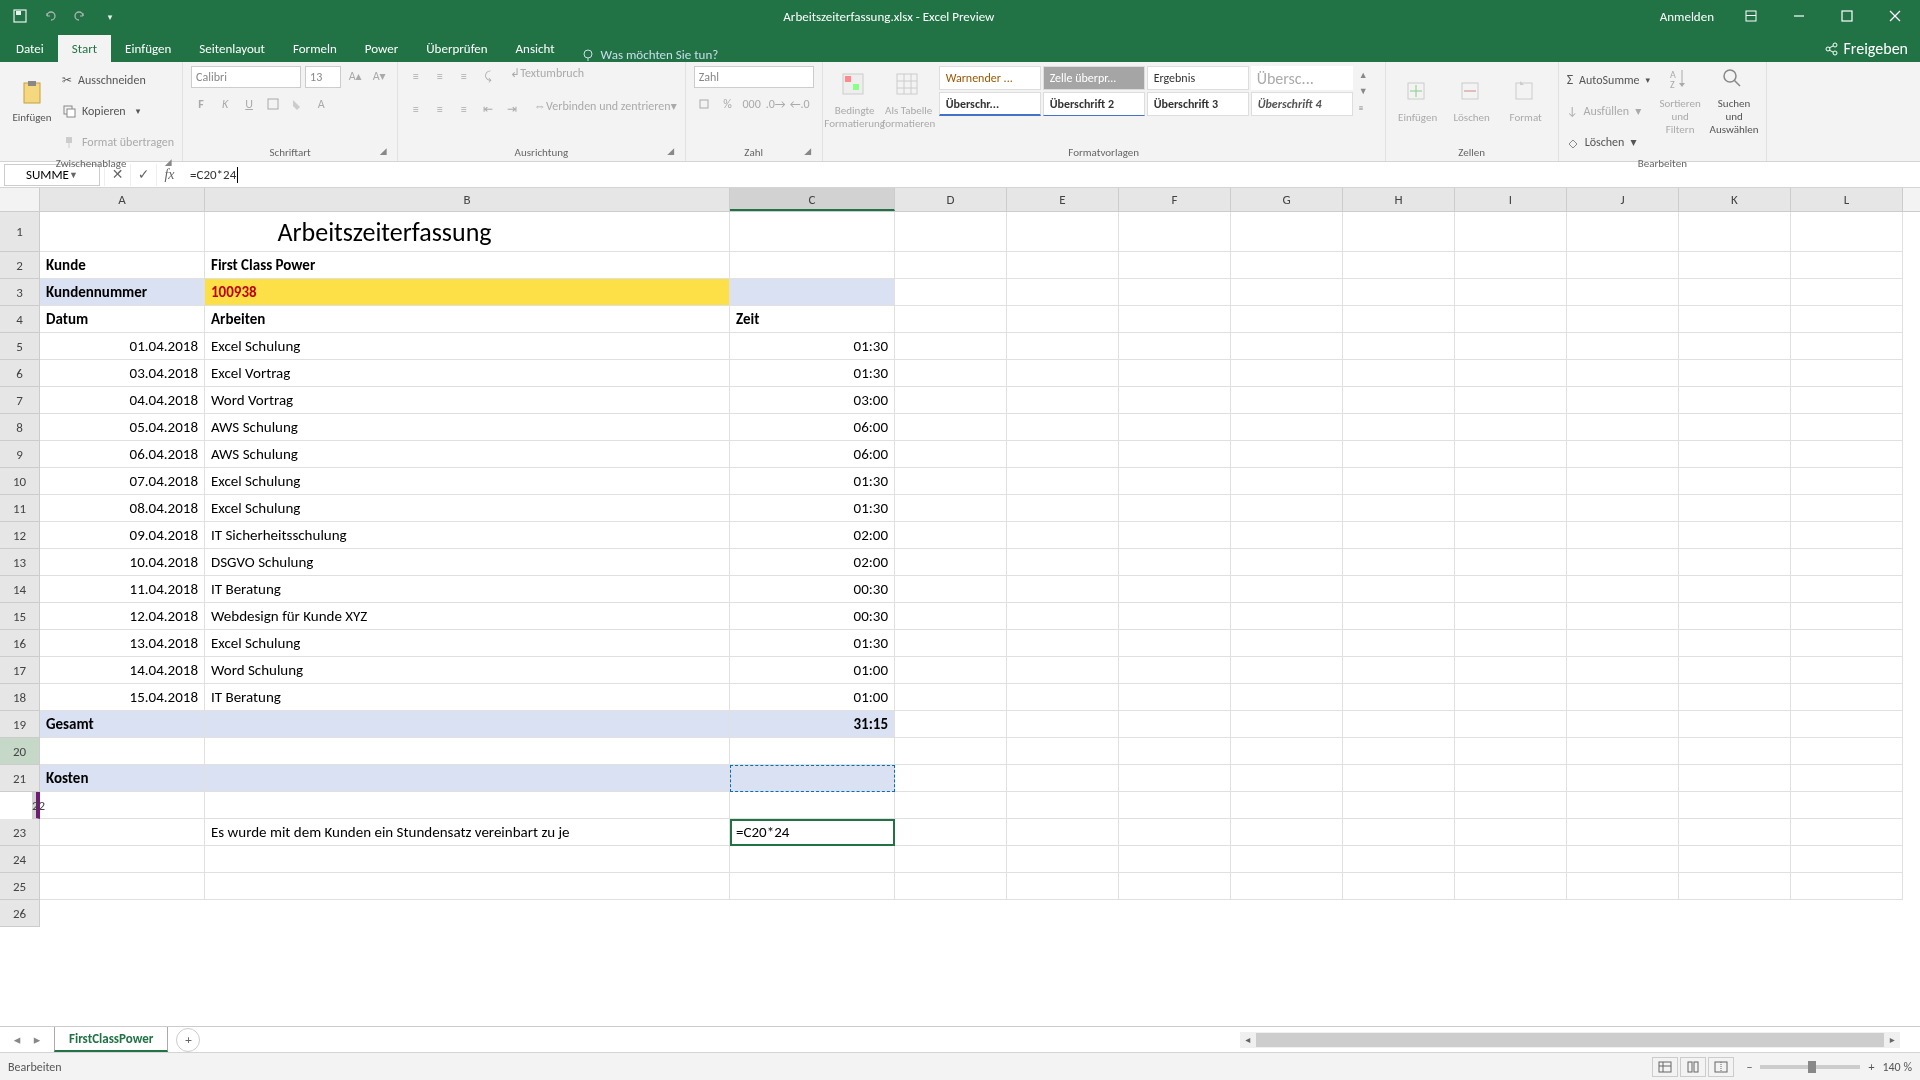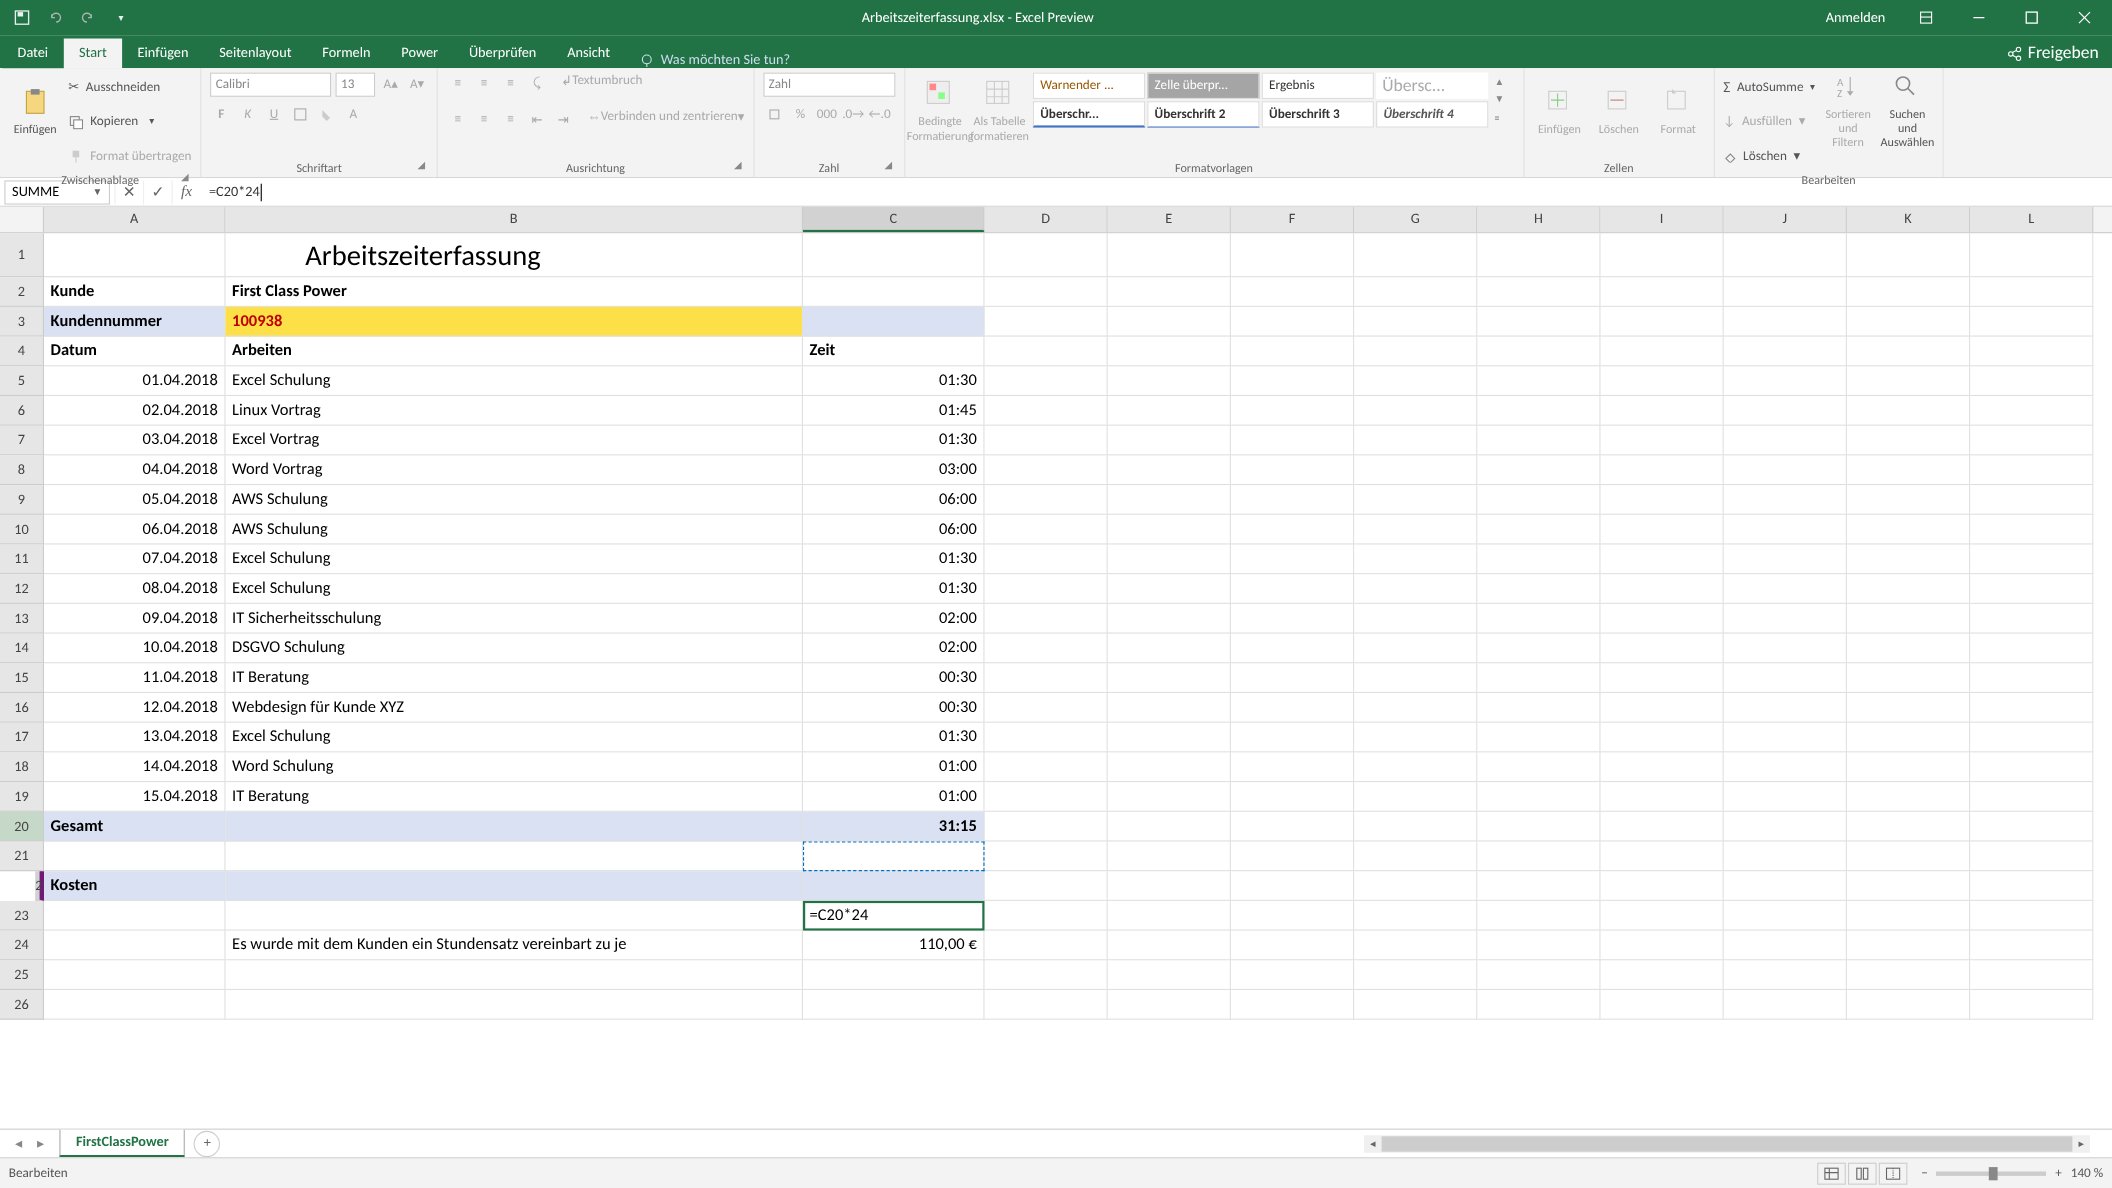--- a/index.html
+++ b/index.html
@@ -43,21 +43,21 @@
 .ribbon .style-item.result { font-weight: normal; }
 .ribbon .style-item.title1 { font-size: 16px; color: #aaa; border: none; }
 .ribbon .style-item.h1 { font-weight: bold; color: #333; border-bottom: 2px solid #4472c4; }
 .ribbon .style-item.h2 { font-weight: bold; color: #333; border-bottom: 1px solid #4472c4; }
 .ribbon .style-item.h3 { font-weight: bold; color: #333; }
 .ribbon .style-item.h4 { font-weight: bold; font-style: italic; color: #555; }
 .ribbon .style-nav { width: 18px; display: flex; flex-direction: column; }
 
 
 .formula-bar { height: 26px; border-bottom: 1px solid #d4d4d4; display: flex; align-items: center; background: #fff; }
-.name-box { width: 96px; height: 22px; border: 1px solid #ccc; margin: 12px 4px; padding: 0 6px; font-size: 13px; display: flex; align-items: center; justify-content: space-between; }
+.name-box { width: 96px; height: 22px; border: 1px solid #ccc; margin: 12px 4px; padding: 0 21px; font-size: 13px; display: flex; align-items: center; justify-content: space-between; }
 .name-box .dd { font-size: 9px; color: #666; }
 .fb-btn { width: 26px; height: 22px; display: flex; align-items: center; justify-content: center; color: #666; font-size: 14px; border-left: 1px solid #eee; }
 .fb-btn.fx { font-style: italic; font-family: 'Times New Roman', serif; }
 .formula-input { flex: 1; padding: 0 8px; font-size: 13px; color: #333; height: 22px; display: flex; align-items: center; position: relative; }
 .caret { display: inline-block; width: 1px; height: 16px; background: #000; margin-left: 1px; vertical-align: middle; }
 
 
 .grid-wrap { position: relative; height: 800px; overflow: hidden; }
 .col-headers { display: flex; height: 24px; background: #f3f3f3; border-bottom: 1px solid #ccc; }
 .corner { width: 40px; border-right: 1px solid #ccc; background: #f3f3f3; }
@@ -563,34 +563,20 @@
             <div class="cell cE"></div>
             <div class="cell cF"></div>
             <div class="cell cG"></div>
             <div class="cell cH"></div>
             <div class="cell cI"></div>
             <div class="cell cJ"></div>
             <div class="cell cK"></div>
             <div class="cell cL"></div>
           </div>
           <div class="row">
-            <div class="cell cA right">02.04.2018</div>
-            <div class="cell cB">Linux Vortrag</div>
-            <div class="cell cC right">01:45</div>
-            <div class="cell cD"></div>
-            <div class="cell cE"></div>
-            <div class="cell cF"></div>
-            <div class="cell cG"></div>
-            <div class="cell cH"></div>
-            <div class="cell cI"></div>
-            <div class="cell cJ"></div>
-            <div class="cell cK"></div>
-            <div class="cell cL"></div>
-          </div>
-          <div class="row">
             <div class="cell cA right">03.04.2018</div>
             <div class="cell cB">Excel Vortrag</div>
             <div class="cell cC right">01:30</div>
             <div class="cell cD"></div>
             <div class="cell cE"></div>
             <div class="cell cF"></div>
             <div class="cell cG"></div>
             <div class="cell cH"></div>
             <div class="cell cI"></div>
             <div class="cell cJ"></div>

